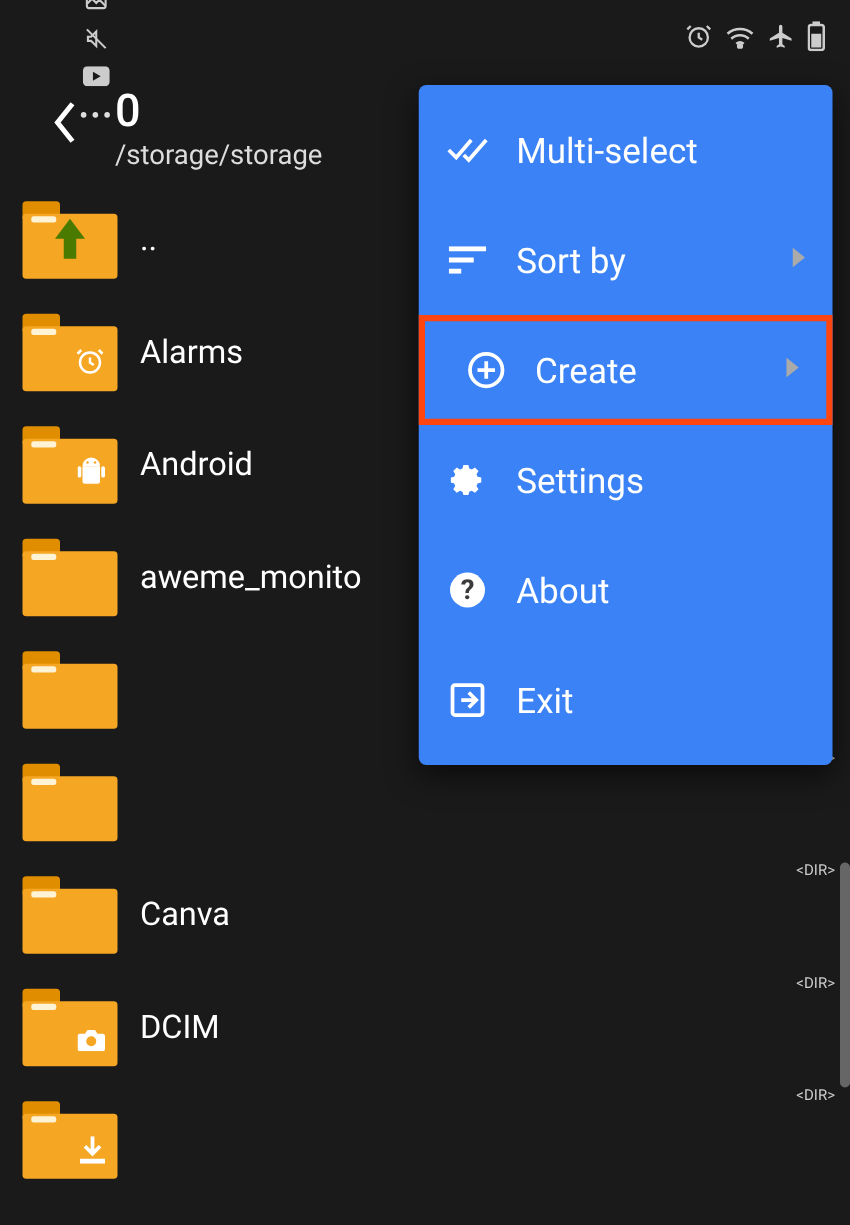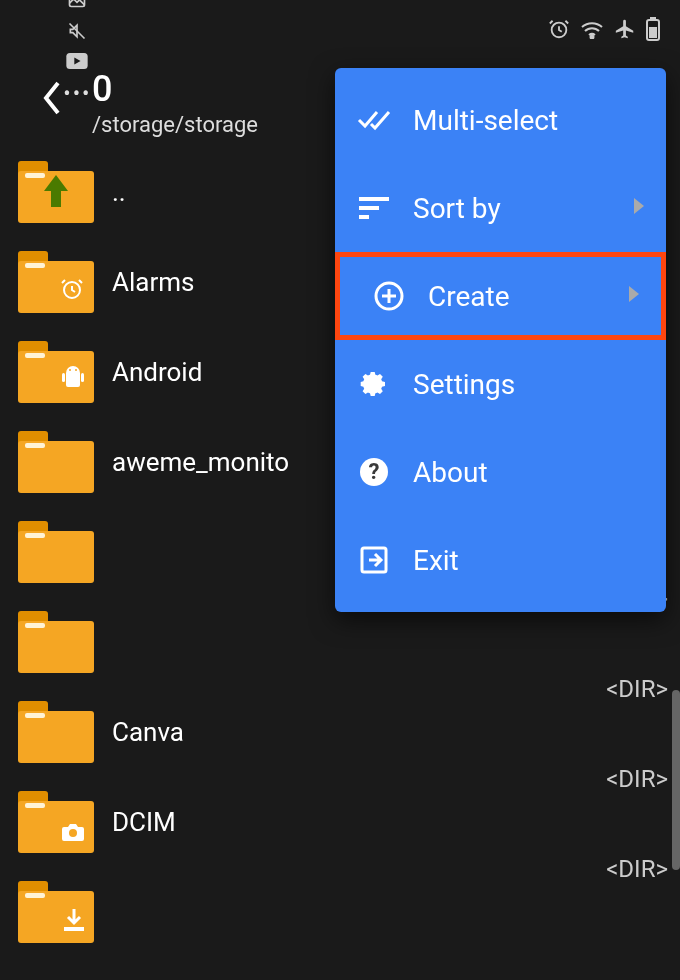--- a/index.html
+++ b/index.html
@@ -82,21 +82,21 @@
     position: absolute;
     bottom: 8px;
     right: 10px;
     color: #fff;
   }
   .file-label { font-size: 26px; color: #fff; }
   .dir-tag {
     position: absolute;
     right: 12px;
     bottom: -16px;
-    font-size: 24px;
+    font-size: 12px;
     color: #ccc;
   }
 
   
   .up-arrow {
     position: absolute;
     left: 24px;
     top: 10px;
   }
 

